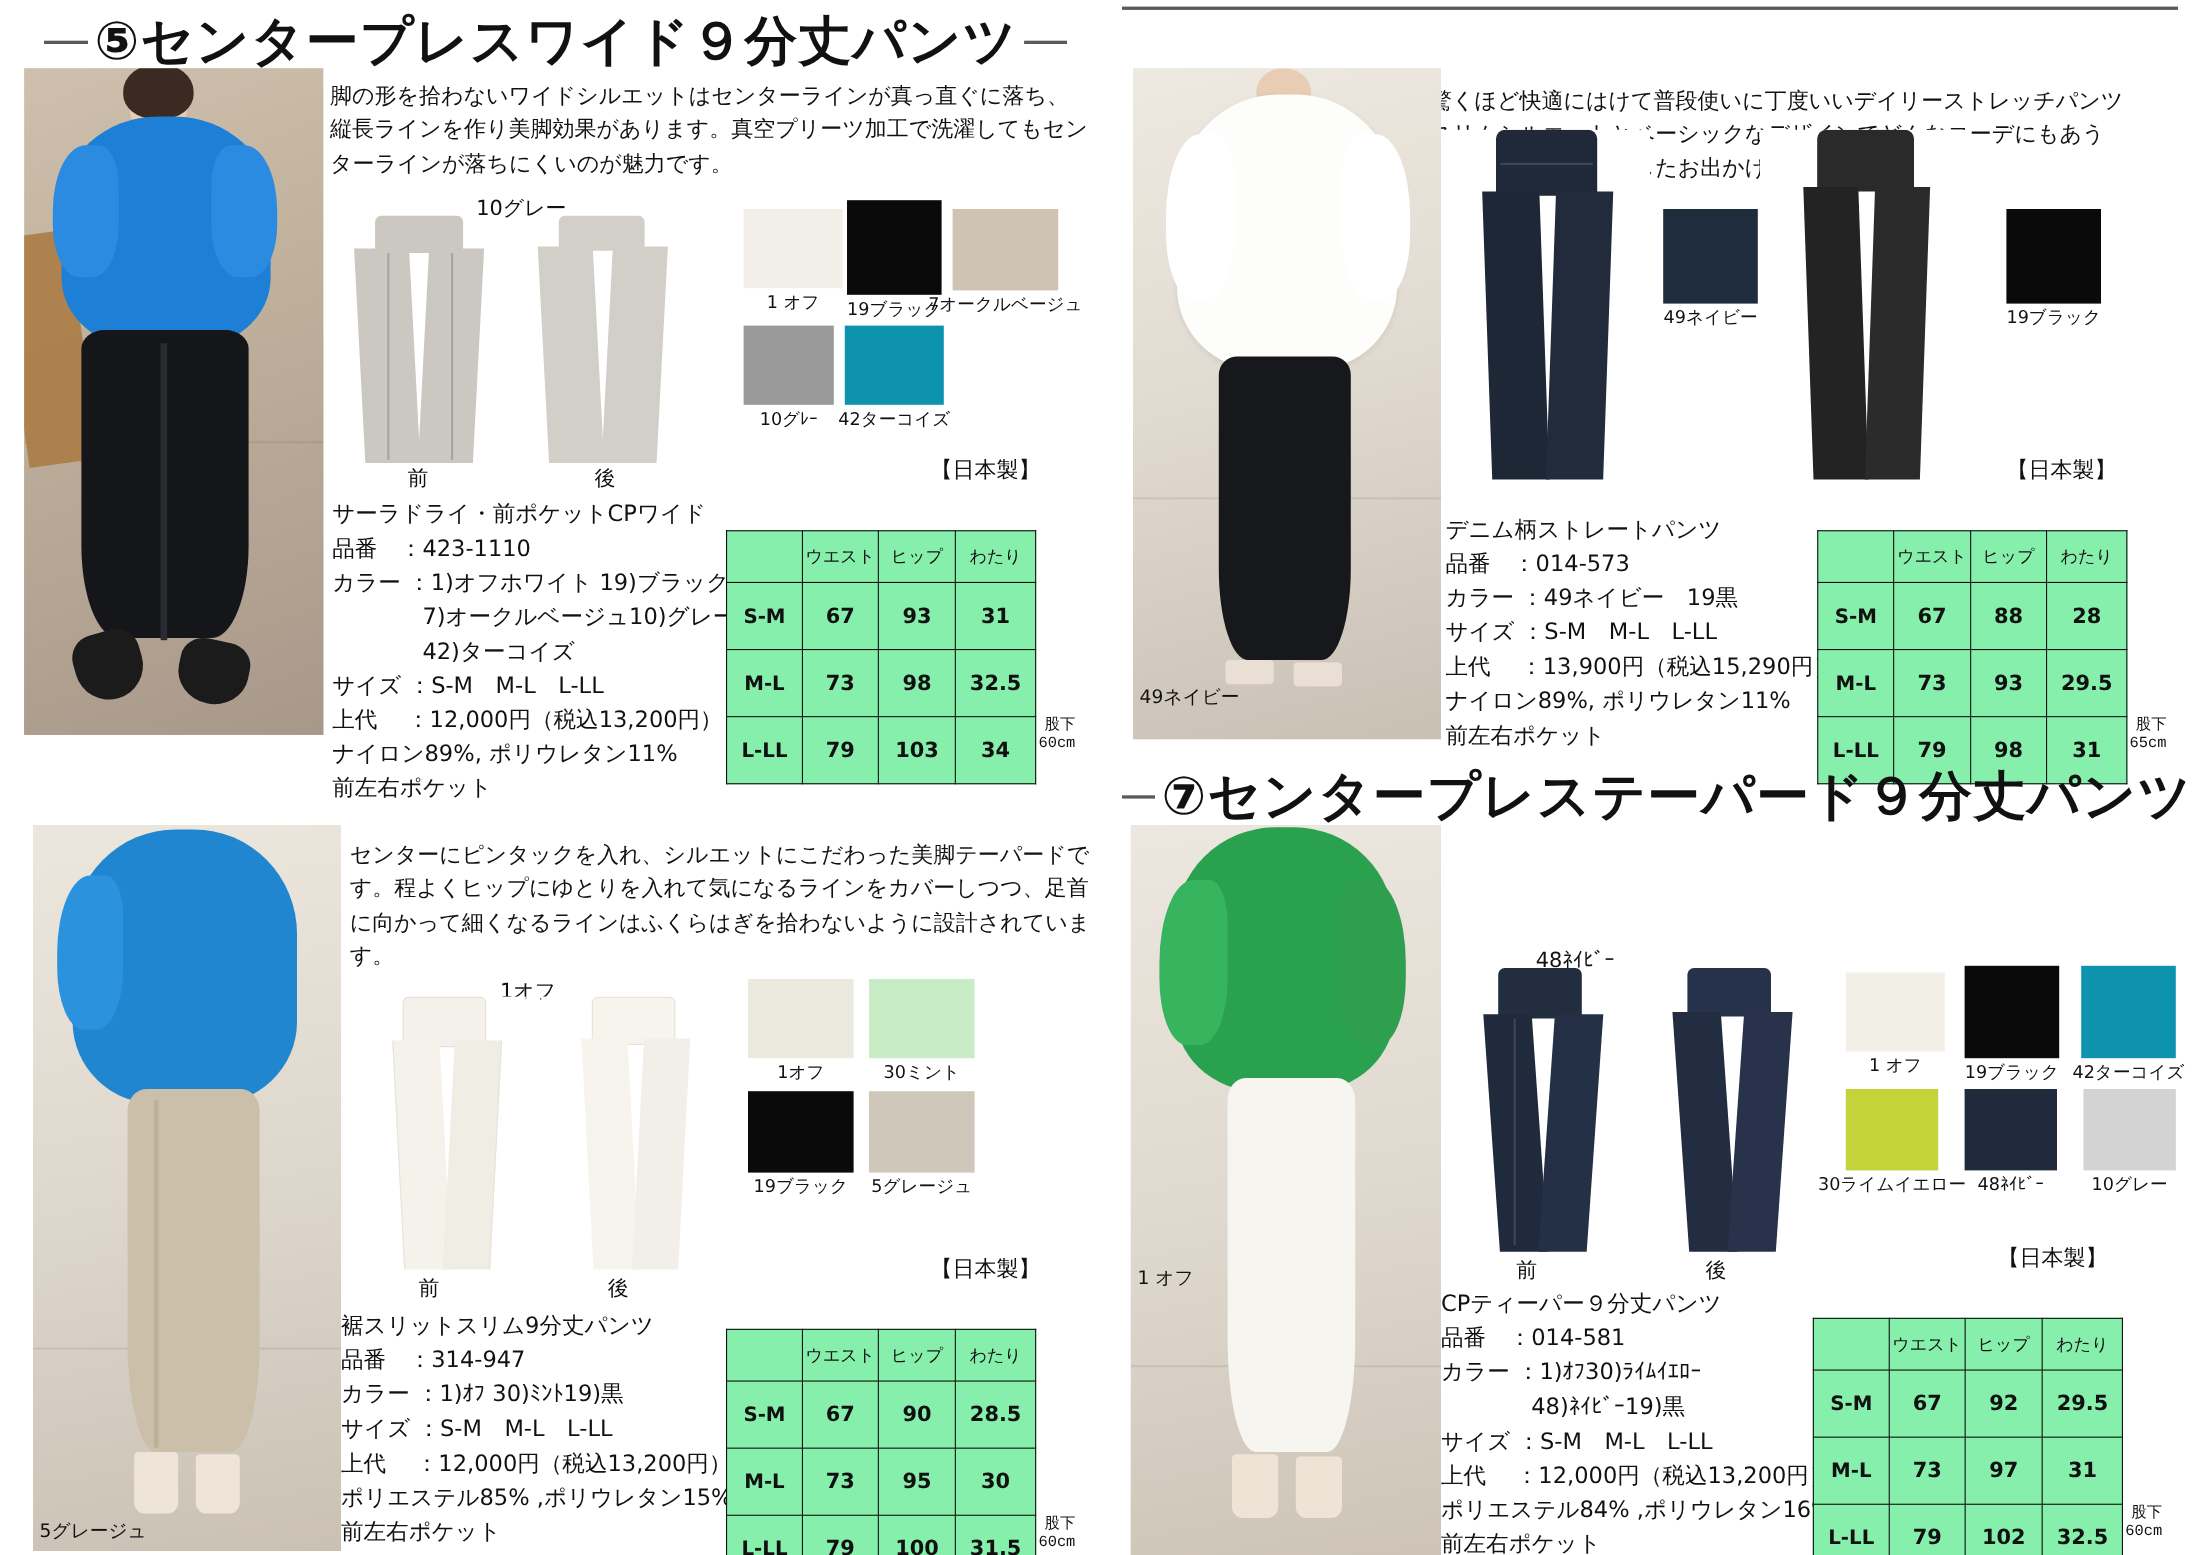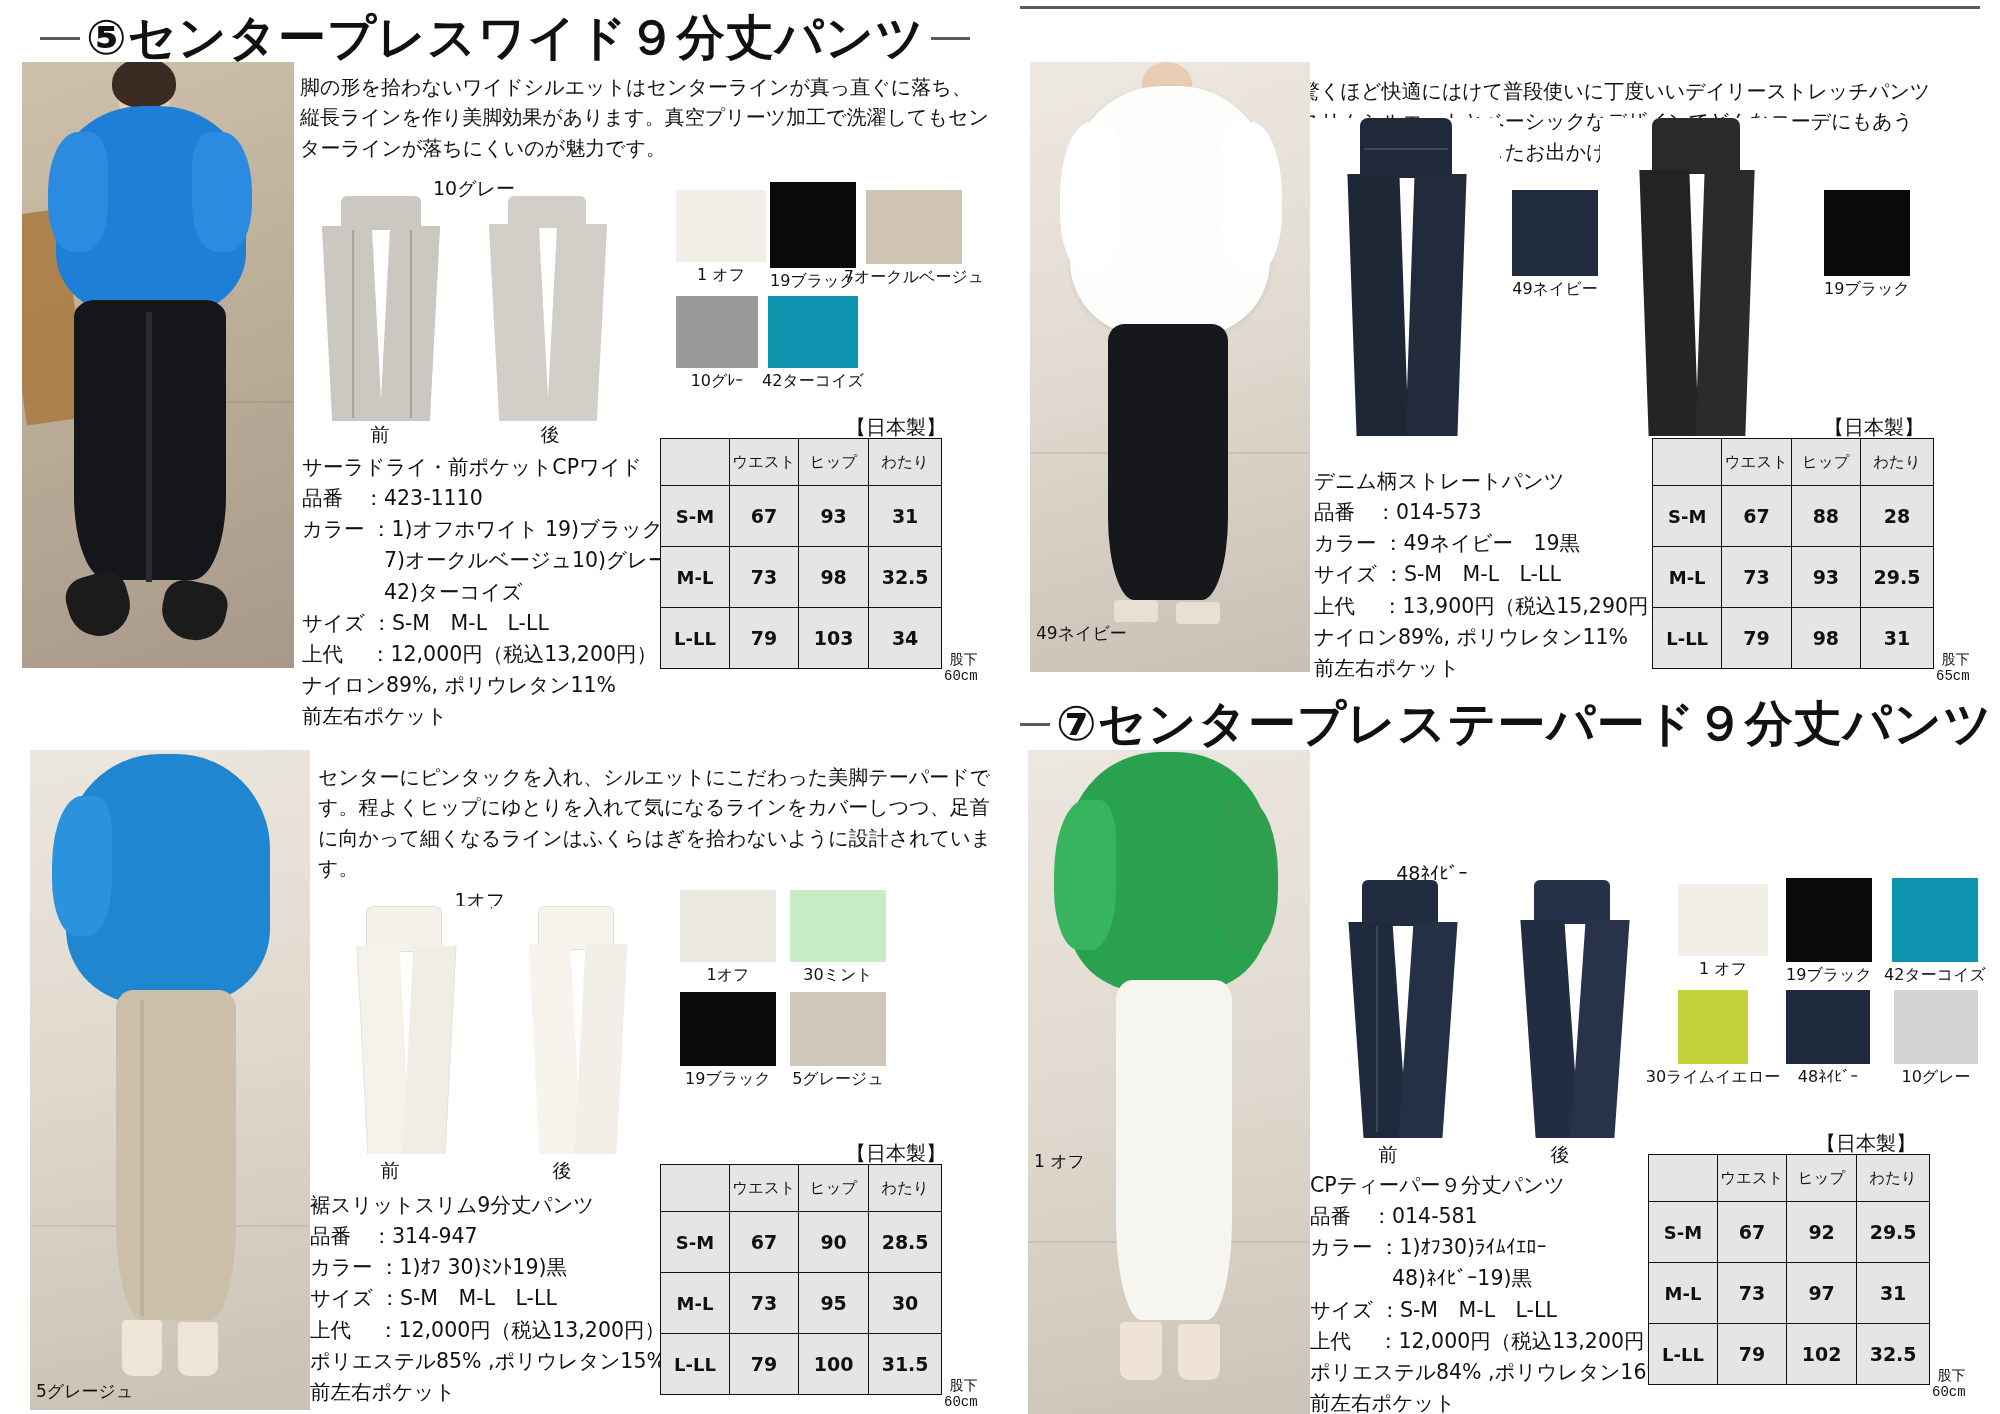--- a/index.html
+++ b/index.html
@@ -48,21 +48,21 @@
 
   
   .swatch{position:absolute;}
   .swatch .chip{width:100%;height:100%;}
   .swatch .lbl{position:absolute;left:50%;transform:translateX(-50%);top:100%;margin-top:3px;
                font-size:16px;white-space:nowrap;color:#111;
                font-family:"DejaVu Sans","Liberation Sans",sans-serif;}
 
   
   .madein{position:absolute;font-size:20px;font-family:"DejaVu Sans","Liberation Sans",sans-serif;}
-  table.size{position:absolute;border-collapse:collapse;background:#e5e5e5;}
+  table.size{position:absolute;border-collapse:collapse;background:#86efac;margin-top:44px;}
   table.size td,table.size th{border:1.4px solid #111;text-align:center;vertical-align:middle;
         font-family:"DejaVu Sans","Liberation Sans",sans-serif;color:#111;}
   table.size th{font-size:15.5px;font-weight:normal;height:44px;}
   table.size td{font-size:19px;font-weight:bold;height:58px;}
   table.size td.rowhdr{font-size:18px;font-weight:bold;}
   .inseam{position:absolute;font-size:14px;line-height:1.15;text-align:right;
           font-family:Liberation Mono, monospace;}
 </style>
 </head>
 <body>
@@ -391,21 +391,21 @@
       <div class="lbl">1 オフ</div>
     </div>
     <div class="swatch" style="left:786px;top:178px;width:86px;height:84px;">
       <div class="chip" style="background:#0a0a0a;"></div>
       <div class="lbl">19ブラック</div>
     </div>
     <div class="swatch" style="left:892px;top:178px;width:86px;height:84px;">
       <div class="chip" style="background:#0e93ae;"></div>
       <div class="lbl">42ターコイズ</div>
     </div>
-    <div class="swatch" style="left:678px;top:290px;width:70px;height:74px;">
+    <div class="swatch" style="left:678px;top:290px;width:84px;height:74px;">
       <div class="chip" style="background:#c5d33a;"></div>
       <div class="lbl">30ライムイエロー</div>
     </div>
     <div class="swatch" style="left:786px;top:290px;width:84px;height:74px;">
       <div class="chip" style="background:#1f2b3c;"></div>
       <div class="lbl">48ﾈｲﾋﾞｰ</div>
     </div>
     <div class="swatch" style="left:894px;top:290px;width:84px;height:74px;">
       <div class="chip" style="background:#d3d3d3;"></div>
       <div class="lbl">10グレー</div>

